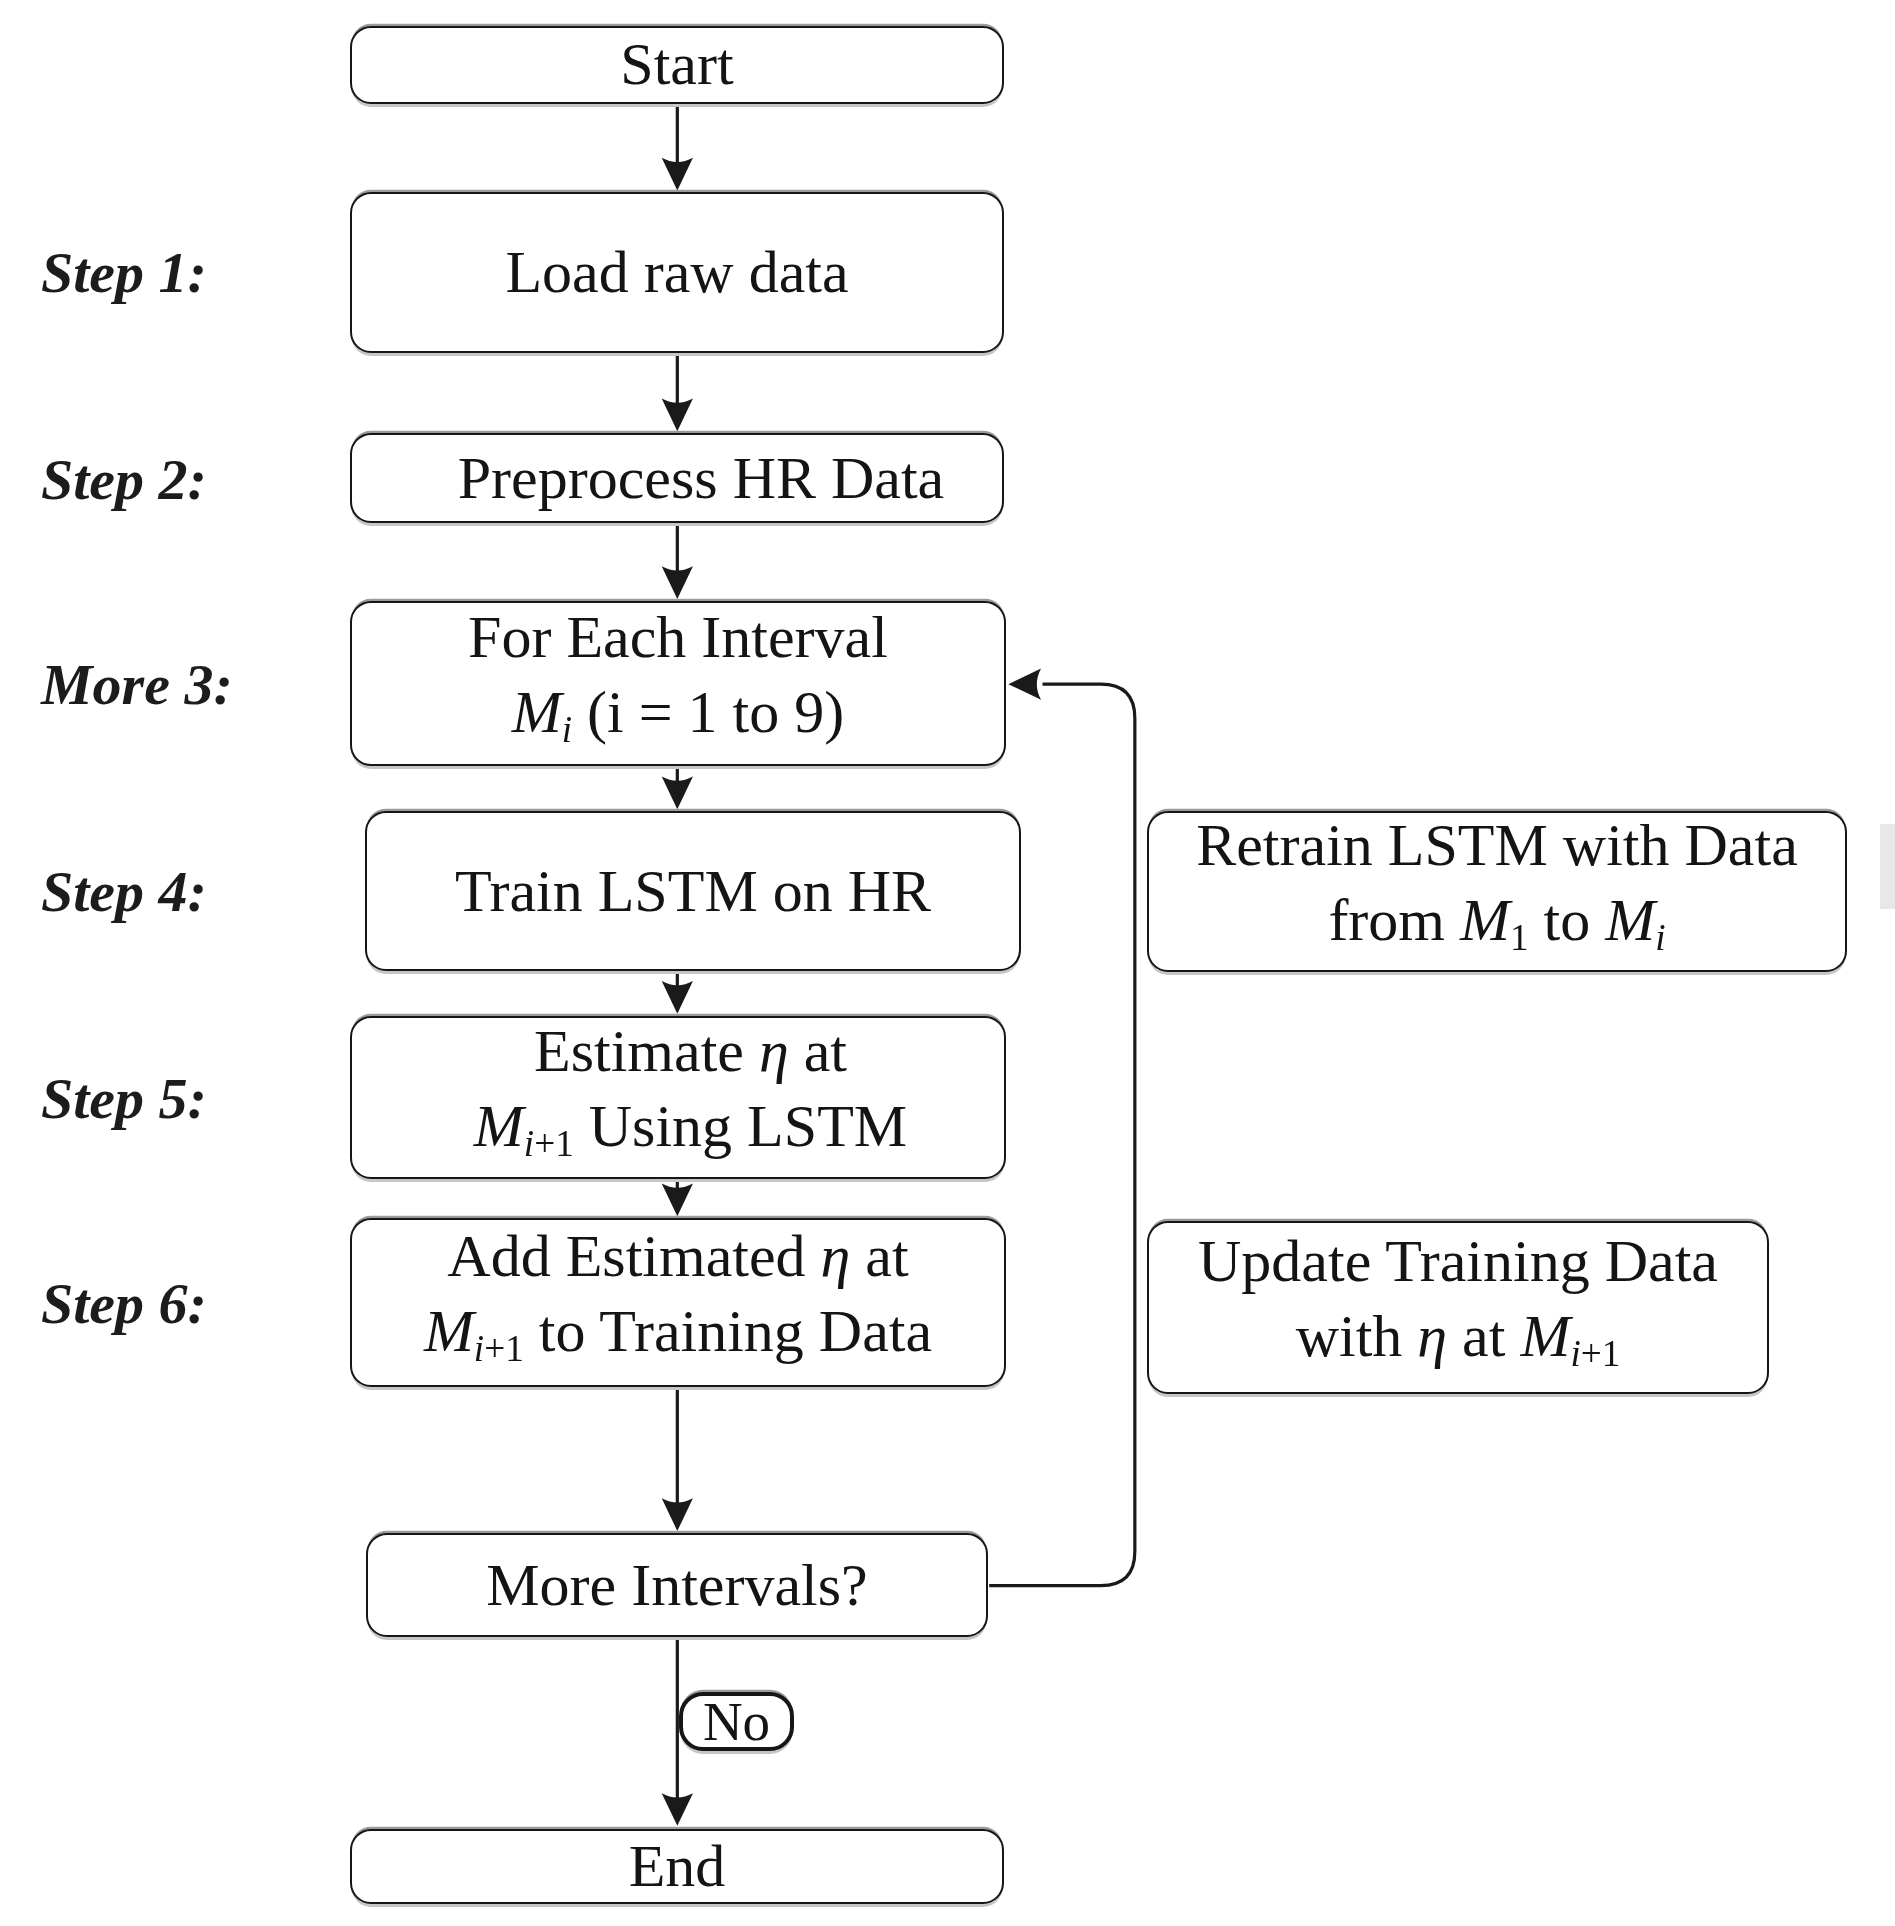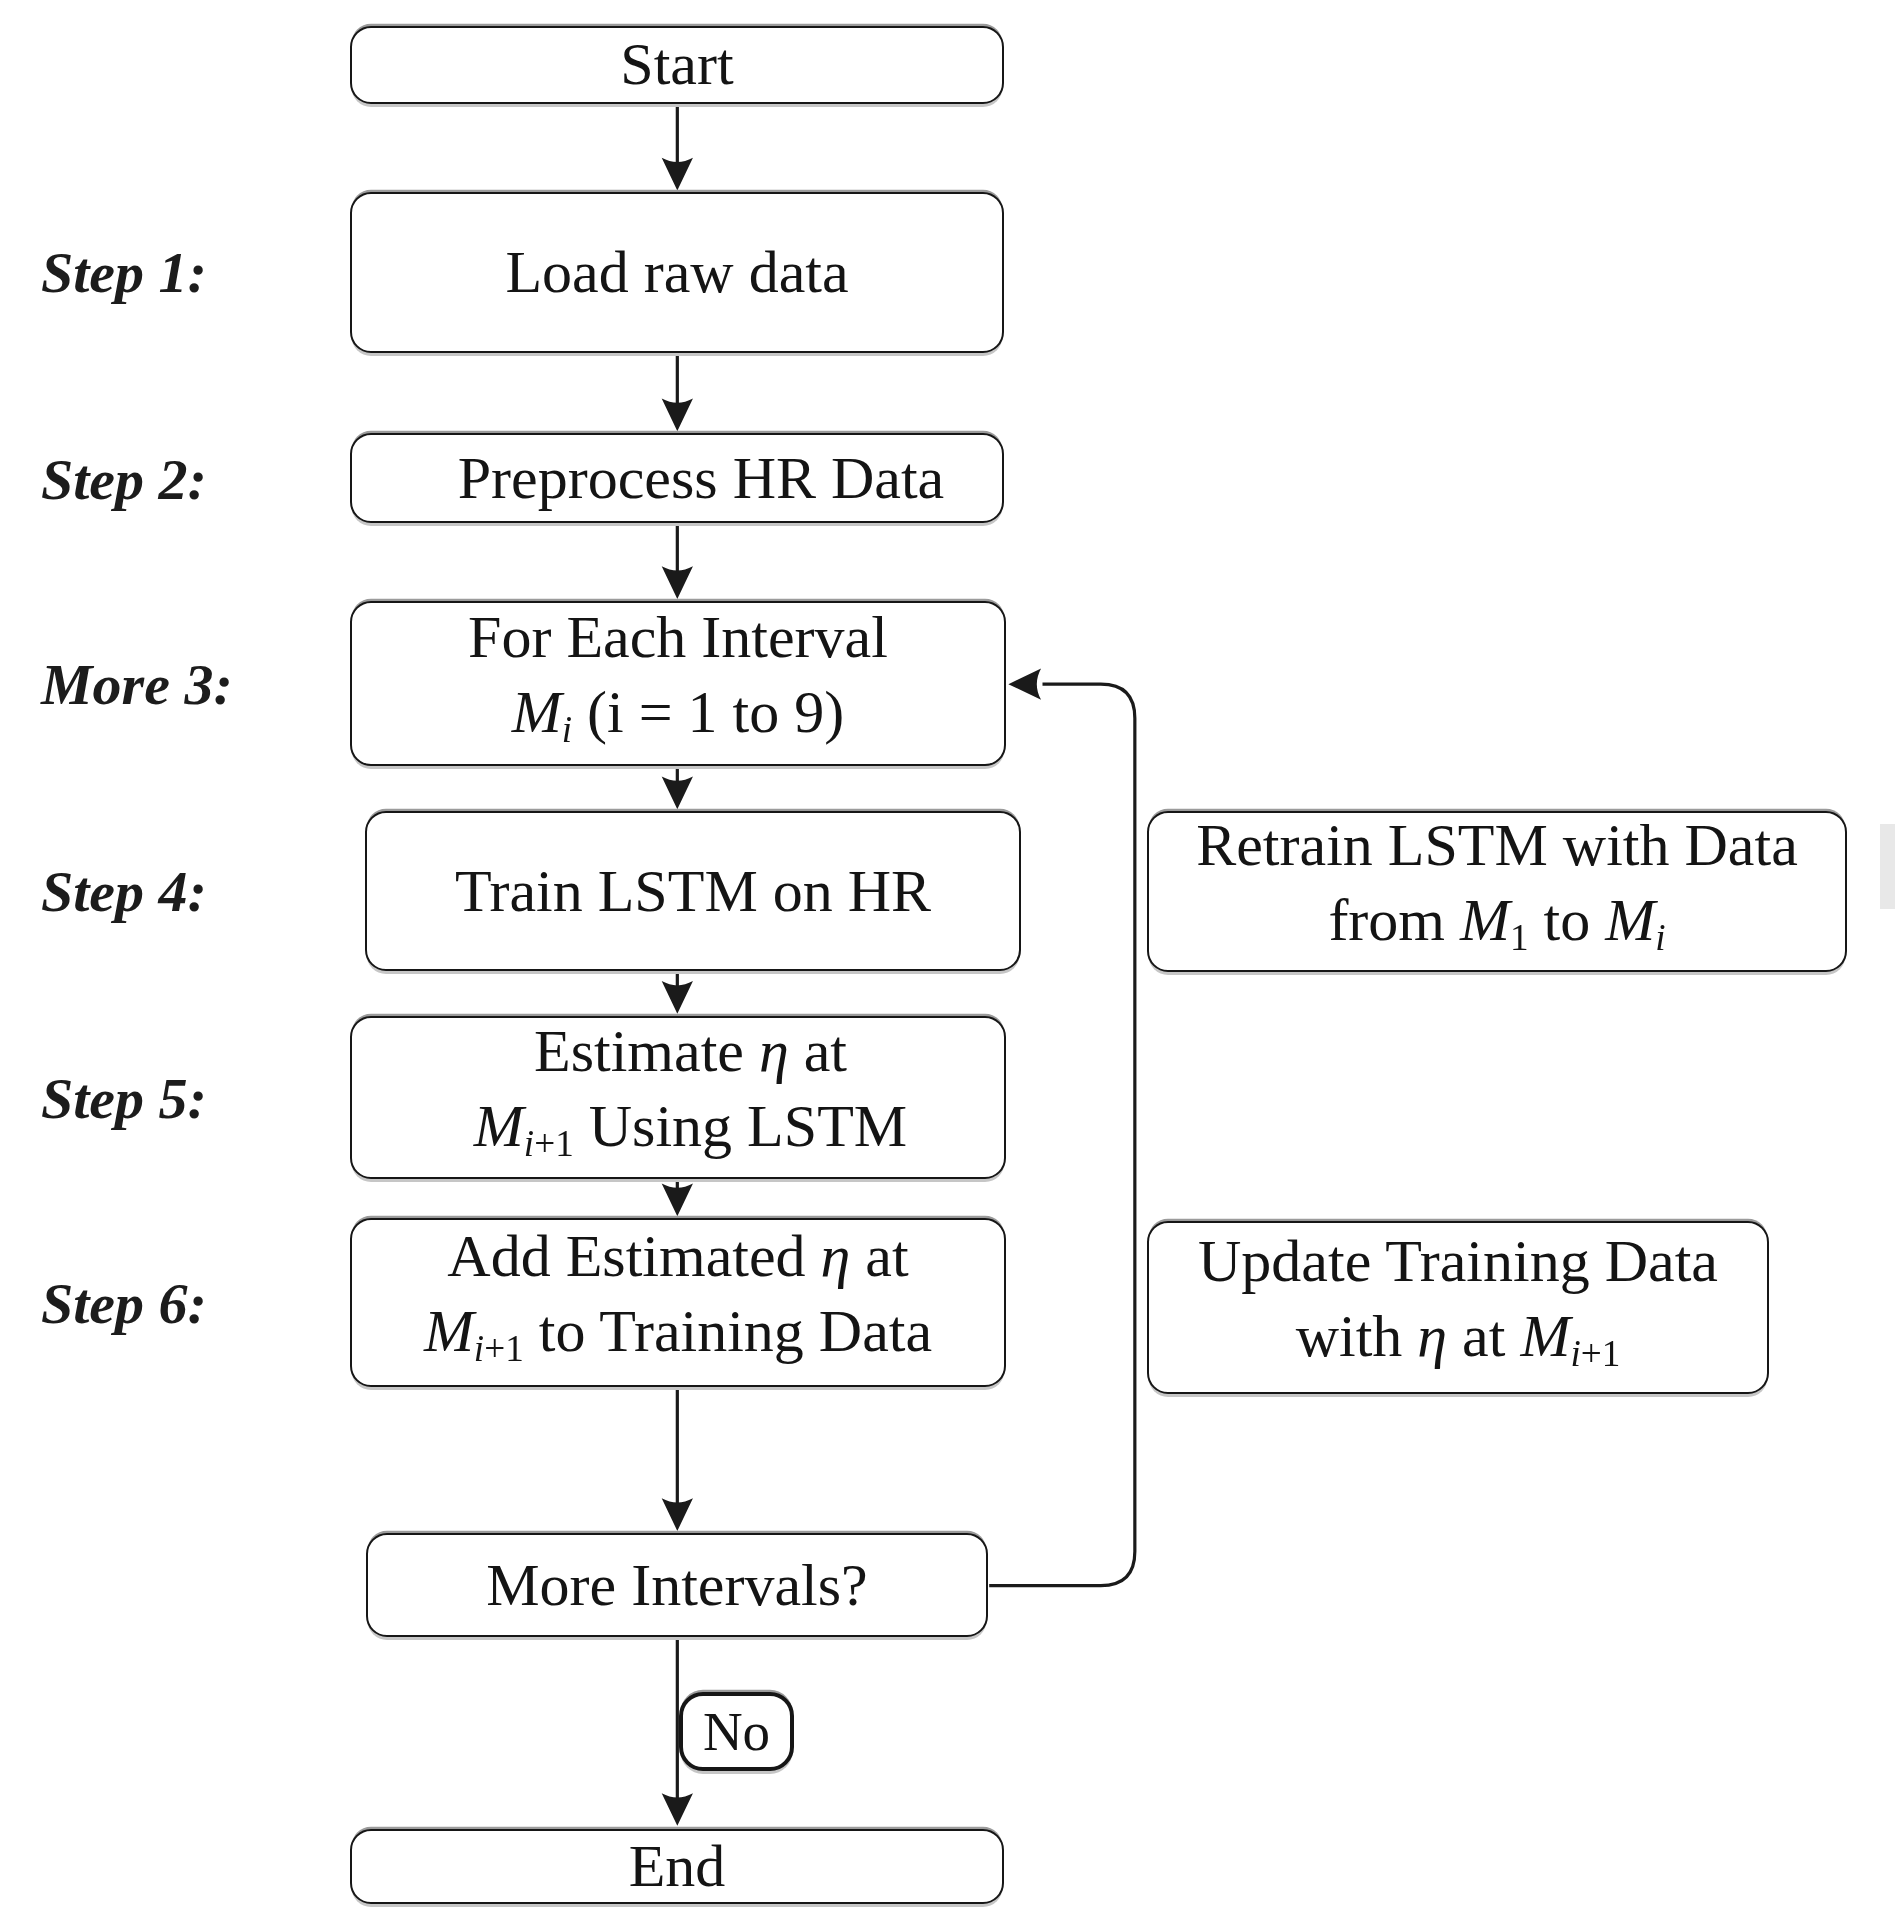--- a/index.html
+++ b/index.html
@@ -101,21 +101,21 @@
 
   <div class="node" style="left:350px;top:1218px;width:656px;height:169px;">
     <div class="ln"><span class="sg-n">Add Estimated </span><span class="sg-i">η</span><span class="sg-n"> at</span></div>
     <div class="ln"><span class="sg-i">M</span><span class="sg-isub">i</span><span class="sg-sub">+1</span><span class="sg-n"> to Training Data</span></div>
   </div>
 
   <div class="node" style="left:366px;top:1533px;width:622px;height:104px;">
     <div class="ln"><span class="sg-n">More Intervals?</span></div>
   </div>
 
-  <div class="node small-node" style="left:679px;top:1692px;width:115px;height:79px;">
+  <div class="node small-node" style="left:679px;top:1692px;width:115px;height:59px;">
     <div class="ln"><span class="sg-n">No</span></div>
   </div>
 
   <div class="node" style="left:350px;top:1829px;width:654px;height:75px;">
     <div class="ln"><span class="sg-n">End</span></div>
   </div>
 
   <div class="node" style="left:1147px;top:811px;width:700px;height:161px;">
     <div class="ln"><span class="sg-n">Retrain LSTM with Data</span></div>
     <div class="ln"><span class="sg-n">from </span><span class="sg-i">M</span><span class="sg-sub">1</span><span class="sg-n"> to </span><span class="sg-i">M</span><span class="sg-isub">i</span></div>

